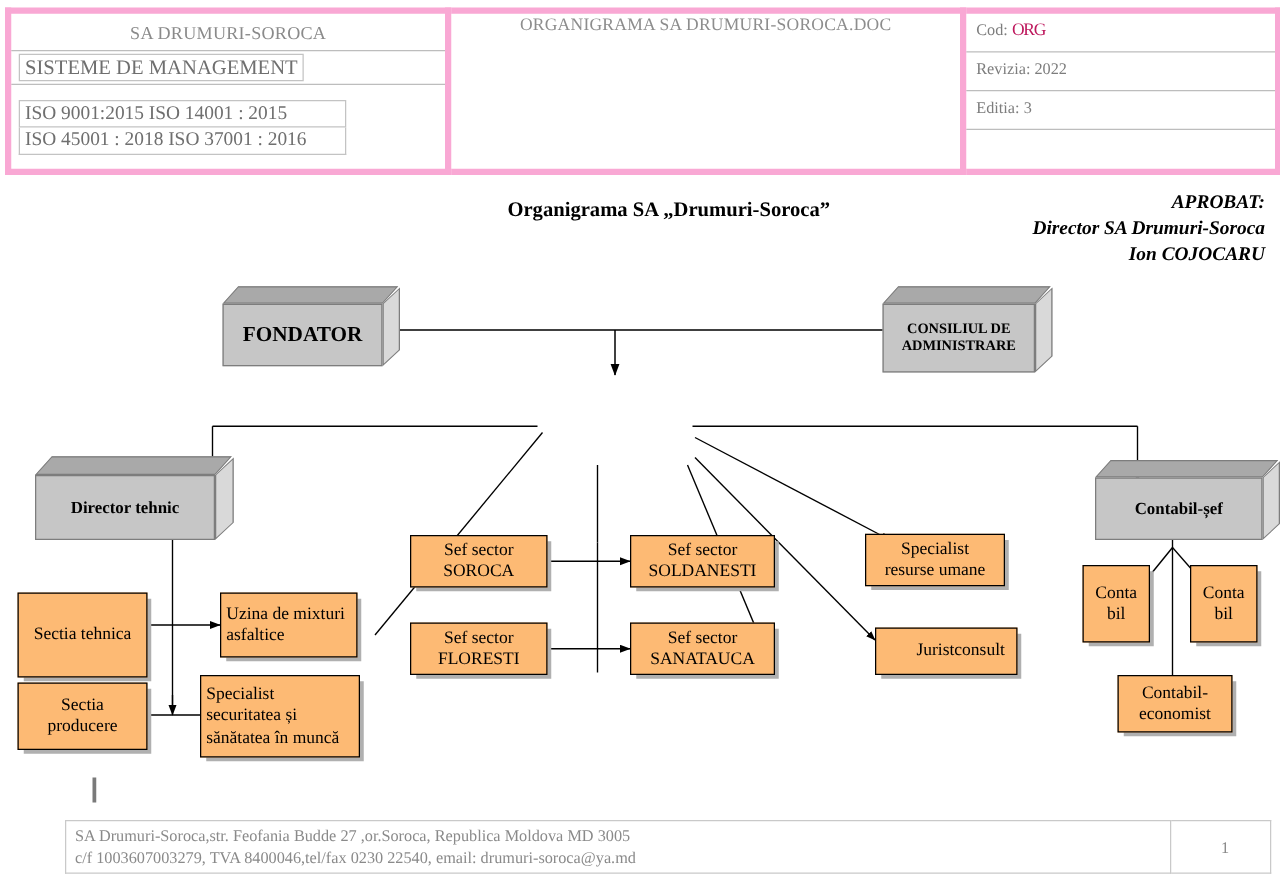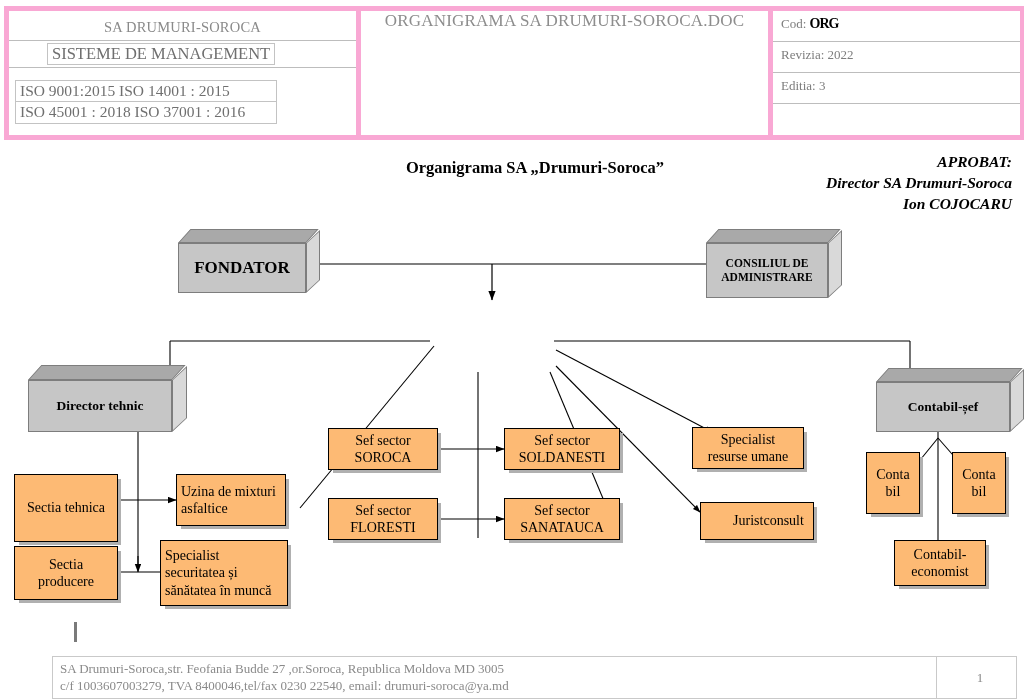--- a/index.html
+++ b/index.html
@@ -28,35 +28,35 @@
   .org-name {
     text-align:center; color:#8a8a8a; font-size:14.5px;
     padding:8px 0 4px 0; letter-spacing:.2px;
   }
   .sist-box {
     border:1px solid #bdbdbd; border-left:none; border-right:none;
     margin:0; padding:2px 0 2px 6px;
   }
   .sist-inner {
     display:inline-block; border:1px solid #c3c3c3;
-    padding:0px 4px; color:#6f6f6f; font-size:16.5px;margin-left:32px;
+    padding:0px 4px; color:#6f6f6f; font-size:16.5px;
   }
   .iso-wrap { margin-top:12px; padding-left:6px; }
   .iso-line {
     border:1px solid #c3c3c3; display:block; color:#6f6f6f;
     font-size:15.5px; padding:0 4px; width:262px; line-height:1.32;
   }
   .iso-line + .iso-line { border-top:none; }
 
-  .doc-title { color:#8d8d8d; font-size:17px; letter-spacing:.2px; }
+  .doc-title { color:#8d8d8d; font-size:14px; letter-spacing:.2px; }
 
   .rcell { border-bottom:1px solid #bdbdbd; padding:5px 0 4px 8px;
            color:#7d7d7d; font-size:13px; height:31px; }
   .rcell:last-child { border-bottom:none; }
-  .cod-strong { color:#000000; font-weight:bold; letter-spacing:-1px; font-size:14px; }
+  .cod-strong { color:#be185d; font-weight:normal; letter-spacing:-1px; font-size:14px; }
 
   
   .main-title {
     position:absolute; left:370px; top:158px; width:330px;
     text-align:center; font-weight:bold; font-size:16.5px;
   }
   .aprobat {
     position:absolute; left:700px; top:152px; width:312px;
     text-align:right; font-weight:bold; font-style:italic;
     font-size:15.5px; line-height:1.34;

